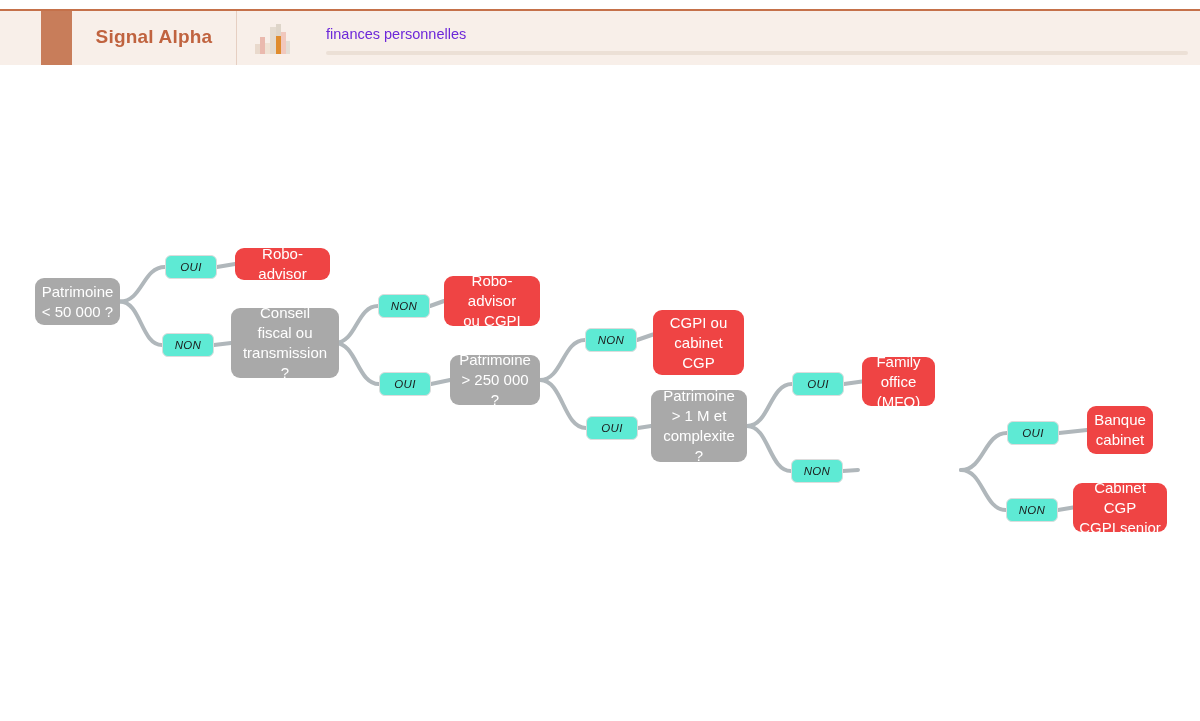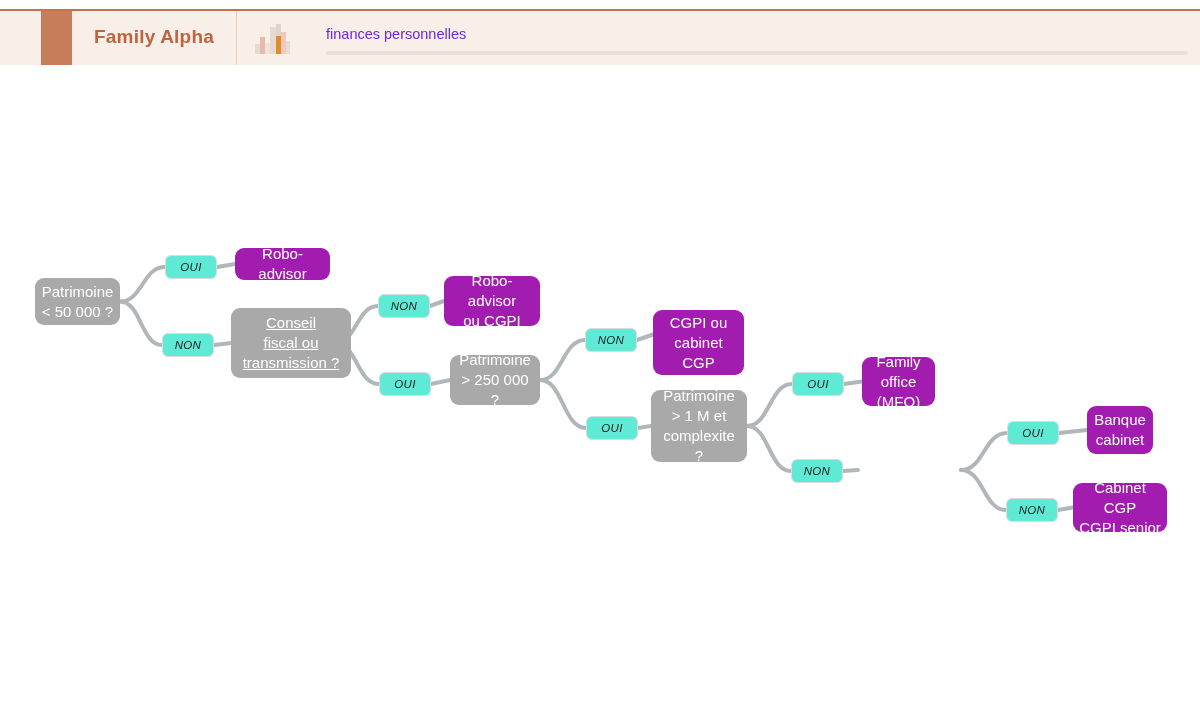--- a/index.html
+++ b/index.html
@@ -110,21 +110,21 @@
     align-items: center;
     justify-content: center;
     text-align: center;
     color: #ffffff;
     font-size: 15px;
     line-height: 20px;
     padding: 4px 6px;
     white-space: pre-line;
   }
   .node.decision { background: #a9a9a9; }
-  .node.outcome  { background: #a21caf; }
+  .node.outcome  { background: #ef4444; }
 
   .edge-label {
     position: absolute;
     box-sizing: border-box;
     background: #5eead4;
     border: 1px solid #dcdcdc;
     border-radius: 6px;
     color: #1c1c1c;
     font-size: 11.5px;
     font-style: italic;
@@ -139,21 +139,21 @@
 </style>
 </head>
 <body>
 
 <div class="header">
   <div class="header-inner">
 
     <div class="brand-accent"></div>
 
     <div class="brand-title-wrap">
-      <span class="brand-title">Family Alpha</span>
+      <span class="brand-title">Signal Alpha</span>
     </div>
 
     <div class="chart-icon-wrap">
       <svg class="chart-icon" width="38" height="32" viewBox="0 0 38 32" aria-hidden="true">
         <rect x="1" y="22" width="5" height="10" fill="#e9d9cc"></rect>
         <rect x="6" y="15" width="5" height="17" fill="#eab9ae"></rect>
         <rect x="11" y="21" width="5" height="11" fill="#f0e2d4"></rect>
         <rect x="16" y="5" width="6" height="27" fill="#e4dbd0"></rect>
         <rect x="22" y="2" width="5" height="30" fill="#ded5c9"></rect>
         <rect x="22" y="14" width="5" height="18" fill="#e08c2e"></rect>
@@ -189,21 +189,21 @@
       <path d="M 747 426 C 769 426, 769 471, 791 471" stroke="#b0b7bb" stroke-width="4" fill="none" stroke-linecap="round"></path>
       <path d="M 843 471 L 858 470" stroke="#b0b7bb" stroke-width="4" fill="none" stroke-linecap="round"></path>
       <path d="M 961 470 C 984 470, 984 433, 1007 433" stroke="#b0b7bb" stroke-width="4" fill="none" stroke-linecap="round"></path>
       <path d="M 1059 433 L 1087 430" stroke="#b0b7bb" stroke-width="4" fill="none" stroke-linecap="round"></path>
       <path d="M 961 470 C 983.5 470, 983.5 510, 1006 510" stroke="#b0b7bb" stroke-width="4" fill="none" stroke-linecap="round"></path>
       <path d="M 1058 510 L 1073 507.5" stroke="#b0b7bb" stroke-width="4" fill="none" stroke-linecap="round"></path>
     </svg>
 <div class="node decision" style="left: 35px; top: 278px; width: 85px; height: 47px;">Patrimoine
 &lt; 50 000 ?</div>
     <div class="node outcome" style="left: 235px; top: 248px; width: 95px; height: 32px;">Robo-advisor</div>
-    <div class="node decision" style="left: 231px; top: 308px; width: 120px; height: 70px; text-decoration: underline;">Conseil
+    <div class="node decision" style="left: 231px; top: 308px; width: 108px; height: 70px;">Conseil
 fiscal ou
 transmission ?</div>
     <div class="node outcome" style="left: 444px; top: 276px; width: 96px; height: 50px;">Robo-advisor
 ou CGPI</div>
     <div class="node decision" style="left: 450px; top: 355px; width: 90px; height: 50px;">Patrimoine
 &gt; 250 000 ?</div>
     <div class="node outcome" style="left: 653px; top: 310px; width: 91px; height: 65px;">CGPI ou
 cabinet CGP</div>
     <div class="node decision" style="left: 651px; top: 390px; width: 96px; height: 72px;">Patrimoine
 &gt; 1 M et

